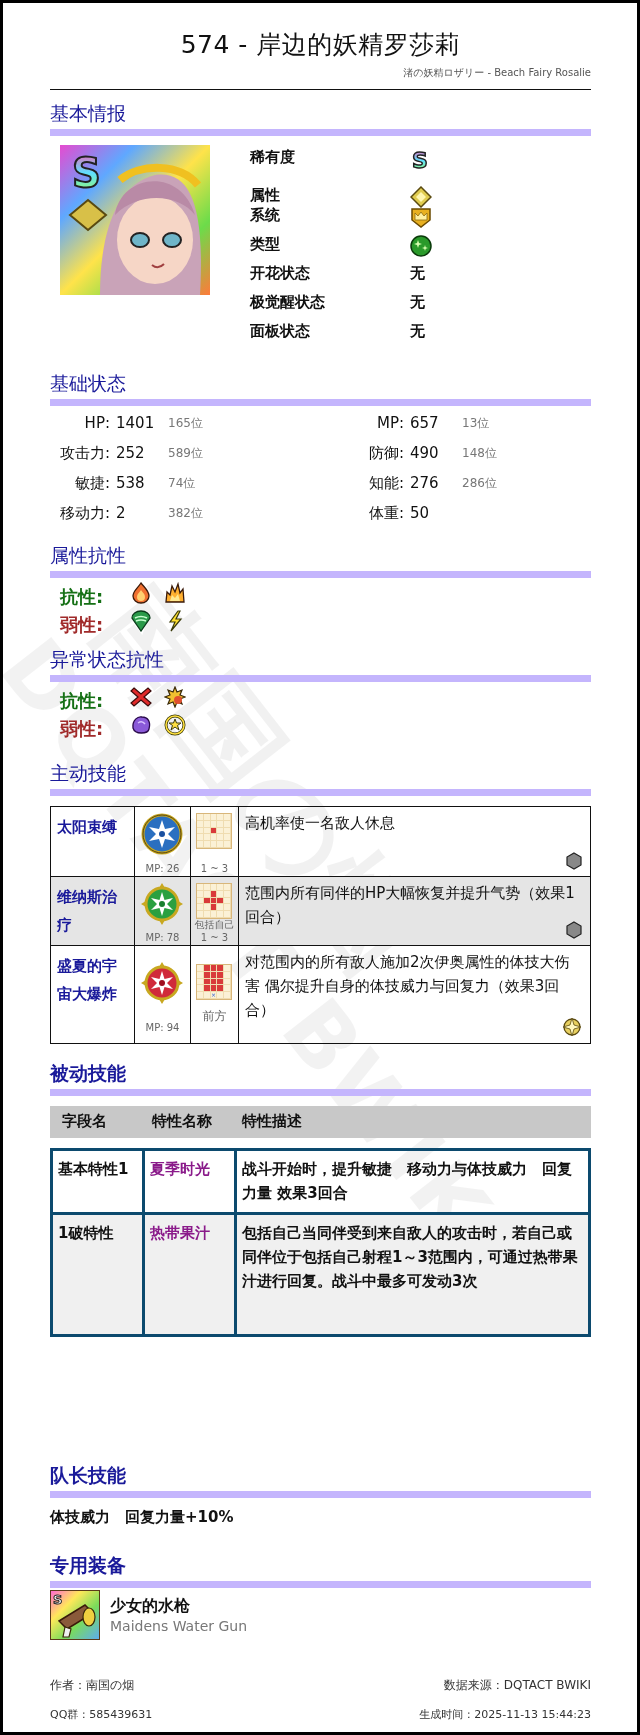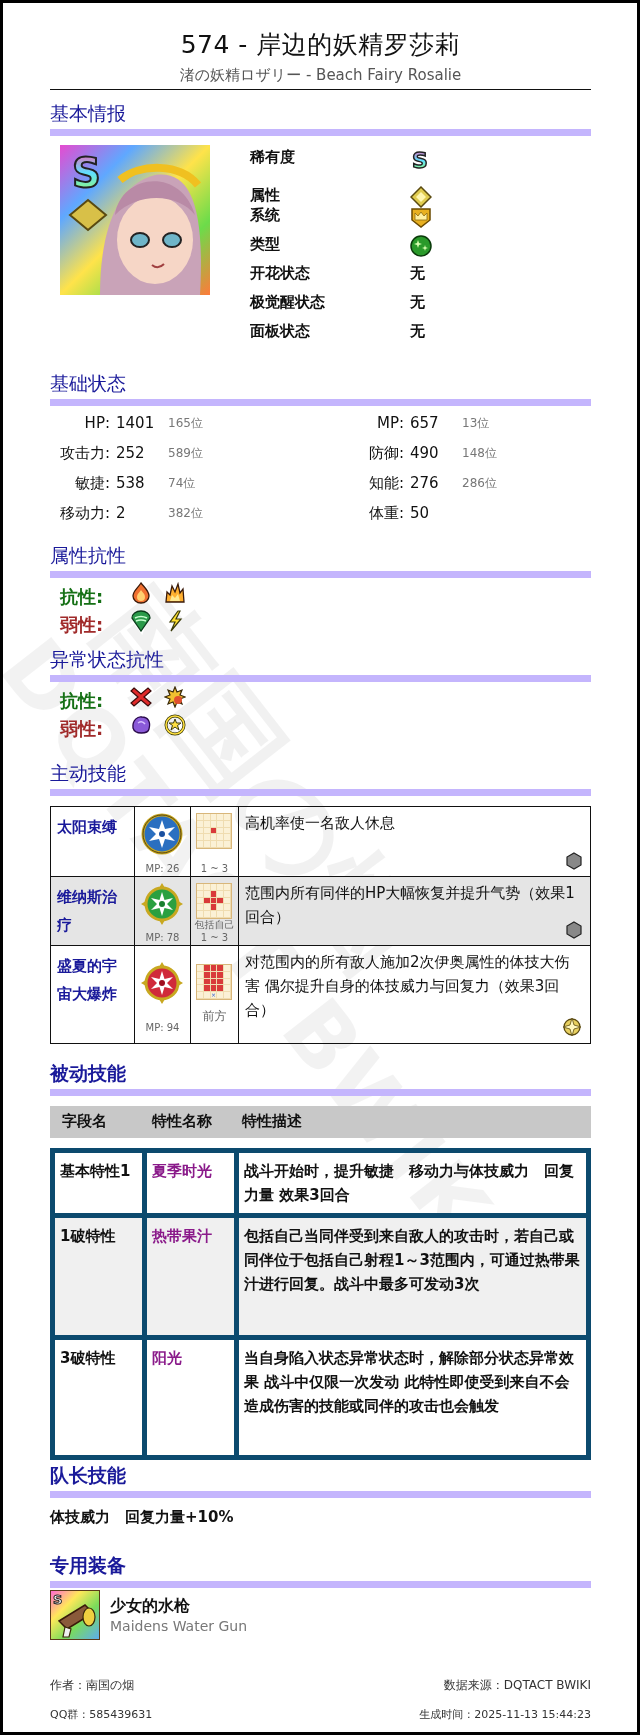--- a/index.html
+++ b/index.html
@@ -6,21 +6,21 @@
   html, body { width: 640px; height: 1735px; background: #fff; }
   body { font-family: "DejaVu Sans", sans-serif; color: #111; position: relative; overflow: hidden; }
   .frame { position: absolute; left: 0; top: 0; width: 640px; height: 1735px; border: 3px solid #000; background: #fff; }
   .watermark { position: absolute; left: 0; top: 0; width: 640px; height: 1735px; pointer-events: none; overflow: hidden; }
   .wm1 { position: absolute; left: 180px; top: 560px; font-size: 110px; color: rgba(0,0,0,0.055); transform: rotate(52deg); transform-origin: 0 0; white-space: nowrap; font-weight: bold; }
   .wm2 { position: absolute; left: 60px; top: 620px; font-size: 86px; color: rgba(0,0,0,0.05); transform: rotate(52deg); transform-origin: 0 0; white-space: nowrap; font-weight: bold; letter-spacing: 6px; }
 
   .content { position: absolute; left: 50px; top: 0; width: 541px; }
 
   .title { position: absolute; left: 0; top: 28px; width: 541px; text-align: center; font-size: 25px; color: #111; letter-spacing: 0.5px; }
-  .subtitle { position: absolute; left: 0; top: 66px; width: 541px; text-align: center; font-size: 15px; color: #555; }
+  .subtitle { position: absolute; left: 0; top: 66px; width: 541px; text-align: right; font-size: 10px; color: #555; }
   .title-rule { position: absolute; left: 0; top: 89px; width: 541px; height: 1px; background: #111; }
 
   .sec-h { position: absolute; left: 0; width: 541px; font-size: 19px; color: #1a1a9a; padding-bottom: 3px; border-bottom: 7px solid #c4b5fd; line-height: 26px; }
   .sec-h.bold { font-weight: bold; }
 
   
   .portrait { position: absolute; left: 10px; top: 145px; width: 150px; height: 150px; overflow: hidden; }
   .info-row { position: absolute; left: 200px; height: 24px; width: 300px; }
   .info-label { position: absolute; left: 0; top: 0; font-size: 15px; font-weight: bold; color: #111; }
   .info-val { position: absolute; left: 160px; top: 0; font-size: 15px; font-weight: bold; color: #111; }
@@ -51,21 +51,21 @@
   .grid { position: absolute; left: 5px; top: 6px; width: 36px; height: 36px; display: grid; grid-template-columns: repeat(5, 1fr); grid-template-rows: repeat(5, 1fr); border: 1px solid #d8b67a; background: #fbf1d6; }
   .grid span { border-right: 1px solid #efdcb0; border-bottom: 1px solid #efdcb0; }
   .grid span.on { background: #d93a3a; }
   .rng-note { position: absolute; left: 0; width: 100%; font-size: 10px; color: #666; text-align: center; }
   .hex { position: absolute; right: 8px; bottom: 6px; width: 16px; height: 18px; }
 
   
   .p-head { position: absolute; left: 0; top: 1106px; width: 541px; height: 32px; background: #c8c8c8; font-size: 15px; font-weight: bold; }
   .p-head span { position: absolute; top: 6px; }
   .ptable { position: absolute; left: 0; top: 1148px; width: 541px; border-collapse: collapse; }
-  .ptable td { border: 5px solid #0c4a6e; vertical-align: top; padding: 6px 5px; font-size: 15px; font-weight: bold; line-height: 24px; margin-top: 27px; }
+  .ptable td { border: 3px solid #0c4a6e; vertical-align: top; padding: 6px 5px; font-size: 15px; font-weight: bold; line-height: 24px; margin-top: 27px; }
   .ptable tr.alt td { background: #f0f0f0; }
   .ptable .c1 { width: 92px; color: #111; }
   .ptable .c2 { width: 92px; color: #8a1a8a; }
   .ptable .c3 { color: #111; }
 
   .leader { position: absolute; left: 0; top: 1508px; font-size: 15px; font-weight: bold; }
 
   .equip-ico { position: absolute; left: 0; top: 1590px; width: 50px; height: 50px; border: 1px solid #5a3a1a; overflow: hidden; }
   .equip-name { position: absolute; left: 60px; top: 1596px; font-size: 16px; font-weight: bold; }
   .equip-en { position: absolute; left: 60px; top: 1618px; font-size: 14px; color: #777; }
@@ -450,25 +450,20 @@
         <tr style="height:64px;">
       <td class="c1">基本特性1</td>
       <td class="c2">夏季时光</td>
       <td class="c3">战斗开始时，提升敏捷　移动力与体技威力　回复力量 效果3回合</td>
     </tr>
     <tr class="alt" style="height:122px;">
       <td class="c1">1破特性</td>
       <td class="c2">热带果汁</td>
       <td class="c3">包括自己当同伴受到来自敌人的攻击时，若自己或同伴位于包括自己射程1～3范围内，可通过热带果汁进行回复。战斗中最多可发动3次</td>
     </tr>
-    <tr style="height:120px;">
-      <td class="c1">3破特性</td>
-      <td class="c2">阳光</td>
-      <td class="c3">当自身陷入状态异常状态时，解除部分状态异常效果 战斗中仅限一次发动 此特性即使受到来自不会造成伤害的技能或同伴的攻击也会触发</td>
-    </tr>
   </tbody>
     </table>
 
   <div class="sec-h bold" style="top:1462px;">队长技能</div>
   <div class="leader">体技威力　回复力量+10%</div>
 
   <div class="sec-h bold" style="top:1552px;">专用装备</div>
   <div class="equip-ico">
     <svg width="50" height="50" viewBox="0 0 50 50">
       <defs>

